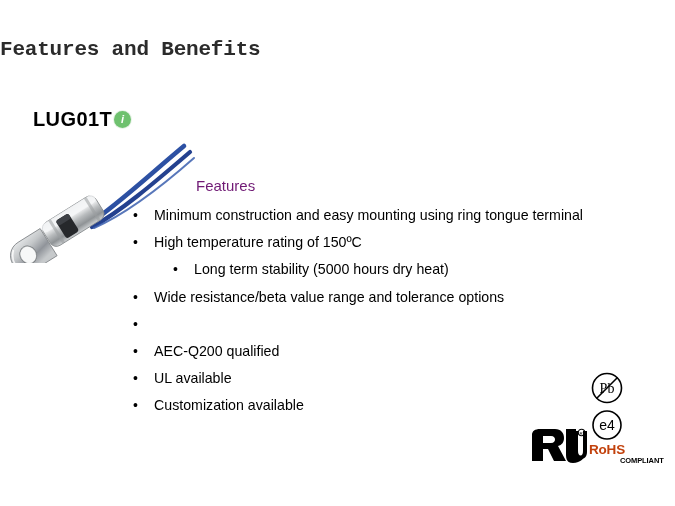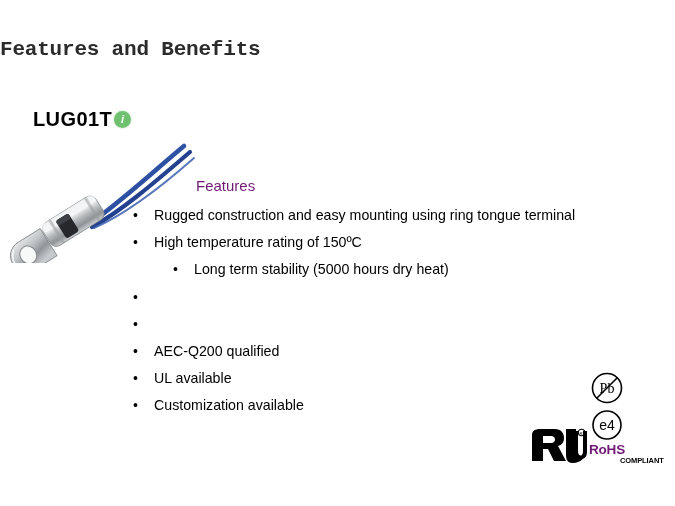--- a/index.html
+++ b/index.html
@@ -144,21 +144,21 @@
     width: 54px;
     text-align: center;
   }
   .rohs-block .circle-icon {
     display: block;
     margin: 0 auto;
   }
   .rohs-word {
     font-size: 13.5px;
     font-weight: bold;
-    color: #701a75;
+    color: #c2410c;
     line-height: 1.05;
     margin-top: 1px;
     letter-spacing: -0.2px;
   }
   .rohs-sub {
     font-size: 7.5px;
     font-weight: bold;
     color: #000000;
     letter-spacing: -0.1px;
     line-height: 1.1;
@@ -222,35 +222,36 @@
       </g>
     </svg>
   </div>
 
   <div class="features-heading">Features</div>
 
   <div class="bullets">
 
     <div class="bullet">
       <span class="dot">•</span>
-      <span class="txt">Rugged construction and easy mounting using ring tongue terminal</span>
+      <span class="txt">Minimum construction and easy mounting using ring tongue terminal</span>
     </div>
 
     <div class="bullet">
       <span class="dot">•</span>
       <span class="txt">High temperature rating of 150ºC</span>
     </div>
 
     <div class="bullet sub">
       <span class="dot">•</span>
       <span class="txt">Long term stability  (5000 hours dry heat)</span>
     </div>
 
     <div class="bullet">
       <span class="dot">•</span>
+      <span class="txt">Wide resistance/beta value range and tolerance options</span>
     </div>
 
     <div class="bullet">
       <span class="dot">•</span>
     </div>
 
     <div class="bullet">
       <span class="dot">•</span>
       <span class="txt">AEC-Q200 qualified</span>
     </div>

